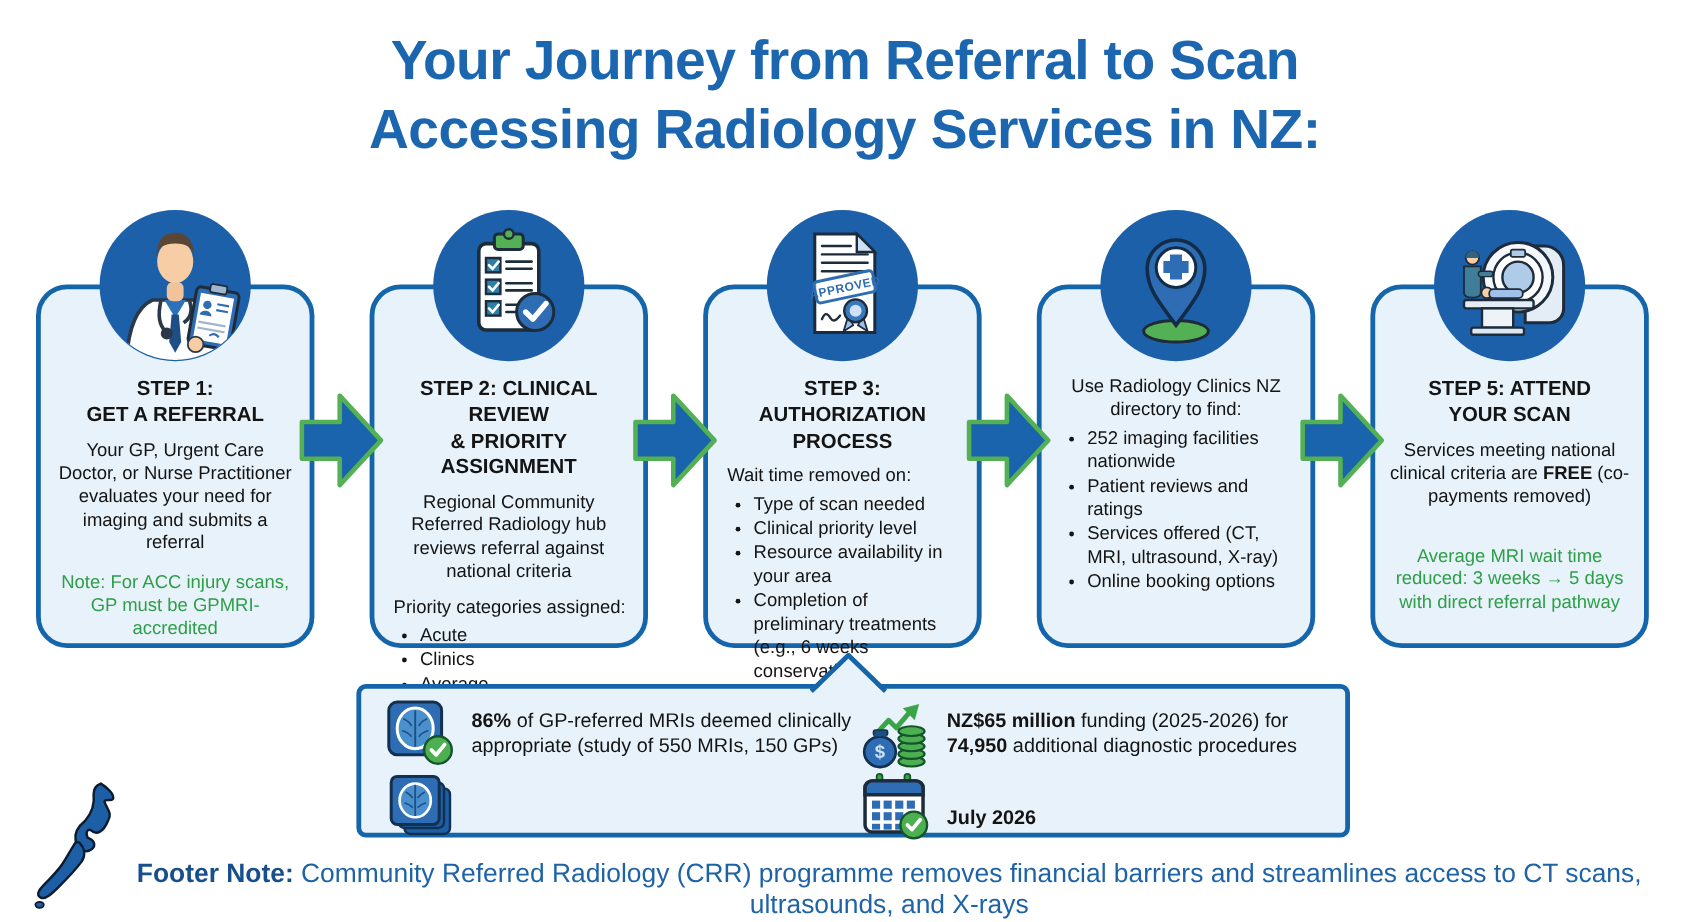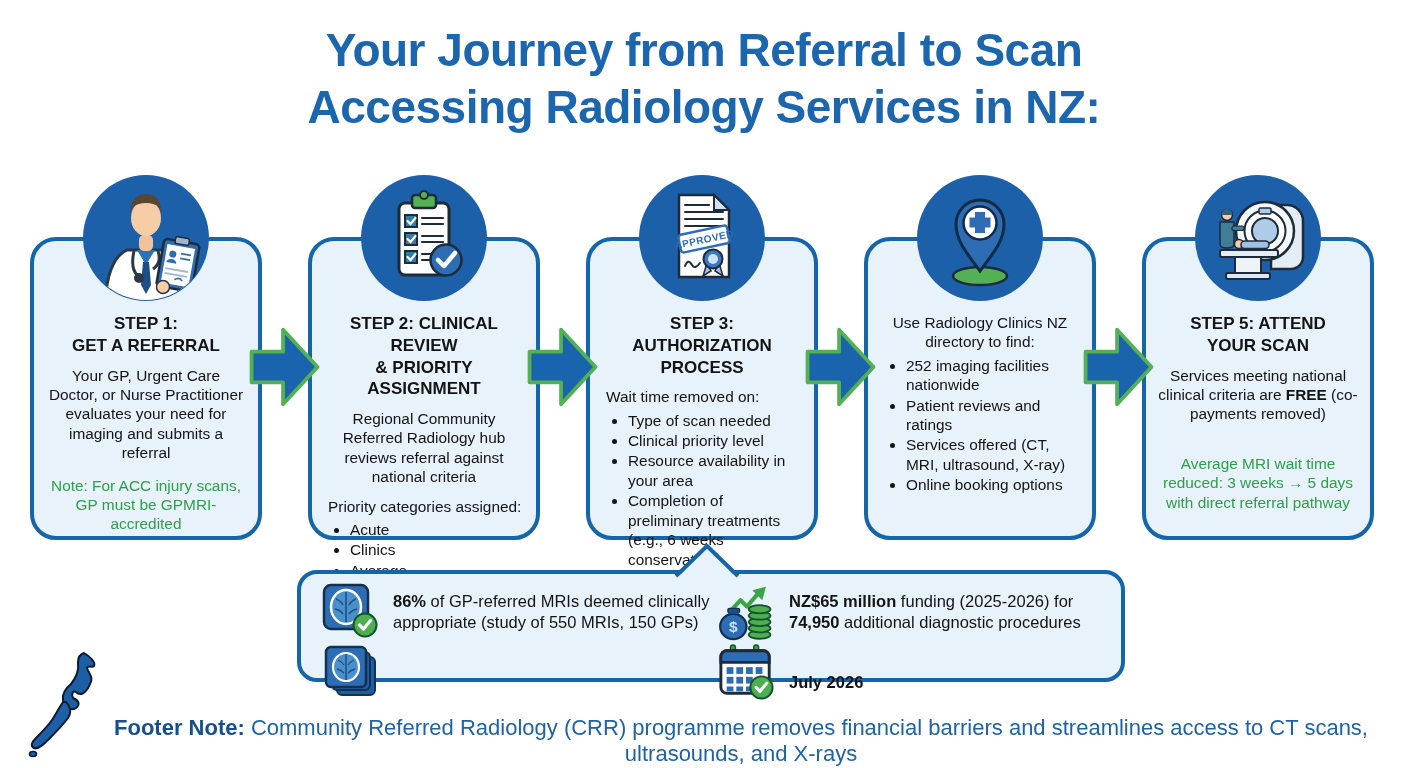--- a/index.html
+++ b/index.html
@@ -21,22 +21,22 @@
   .note-gap{margin-top:30px;}
   .list-intro{font-size:15.4px;line-height:1.26;text-align:left;margin:10px 0 0 4px;}
   .list-intro.center{text-align:center;margin:0 0 1px;}
   ul.step-list{text-align:left;font-size:15.4px;line-height:1.26;margin:4px 0 0;
                padding-left:26px;}
   ul.step-list li{margin:1px 0;}
 
   .arrow{position:absolute;top:324px;width:72px;height:86px;z-index:5;}
   .a1{left:249px}.a2{left:527px}.a3{left:805px}.a4{left:1083px}
 
-  .stats-box{position:absolute;left:297px;top:570px;width:828px;height:112px;
-             background:#e7f2fa;border:4px solid #1465a9;border-radius:20px;
+  .stats-box{position:absolute;left:297px;top:570px;width:828px;height:128px;
+             background:#e7f2fa;border:4px solid #1465a9;border-radius:8px;
              box-sizing:border-box;}
   .notch{position:absolute;top:-30px;left:374px;width:64px;height:35px;z-index:6;}
   .stats-grid{display:grid;grid-template-columns:1fr 1fr;height:100%;
               padding:9px 8px 9px 20px;box-sizing:border-box;row-gap:2px;}
   .stat{display:flex;align-items:center;gap:14px;}
   .stat-icon{flex:0 0 58px;height:58px;}
   .stat-text{font-size:16.5px;line-height:1.3;color:#141414;}
   .stat-text b{font-weight:bold;}
 
   .nz-map{position:absolute;left:26px;top:650px;width:90px;height:112px;}

